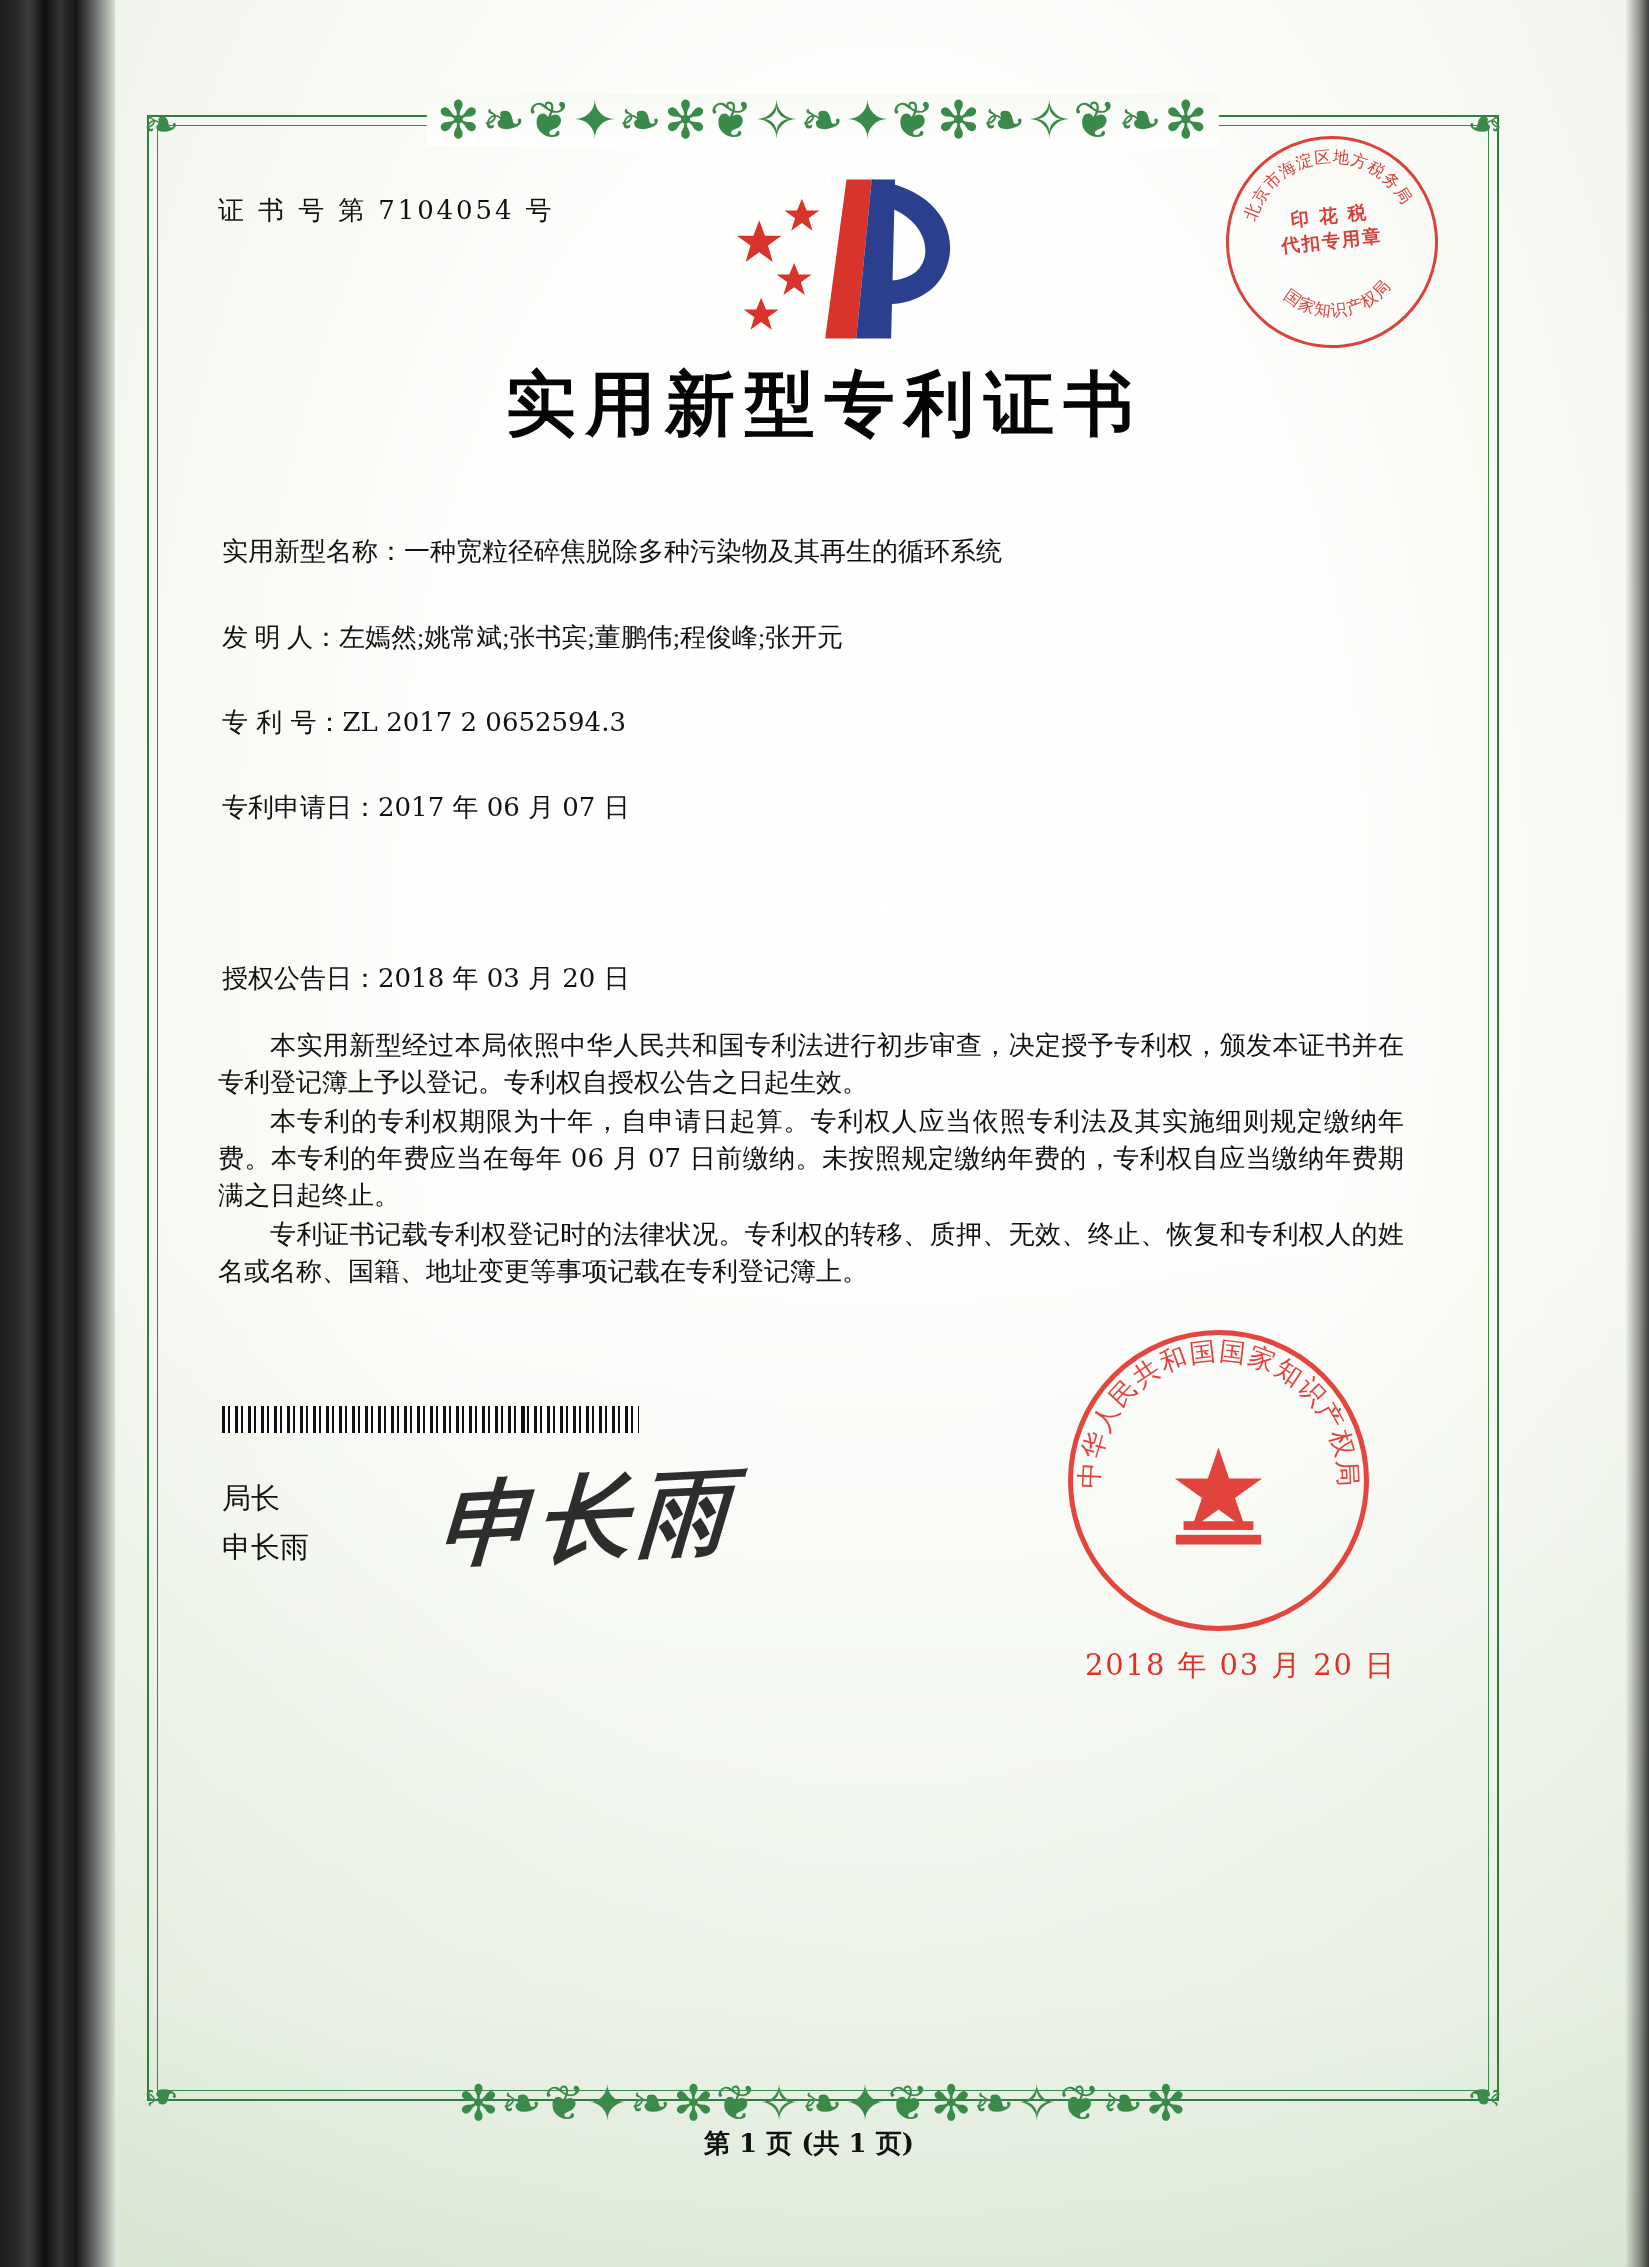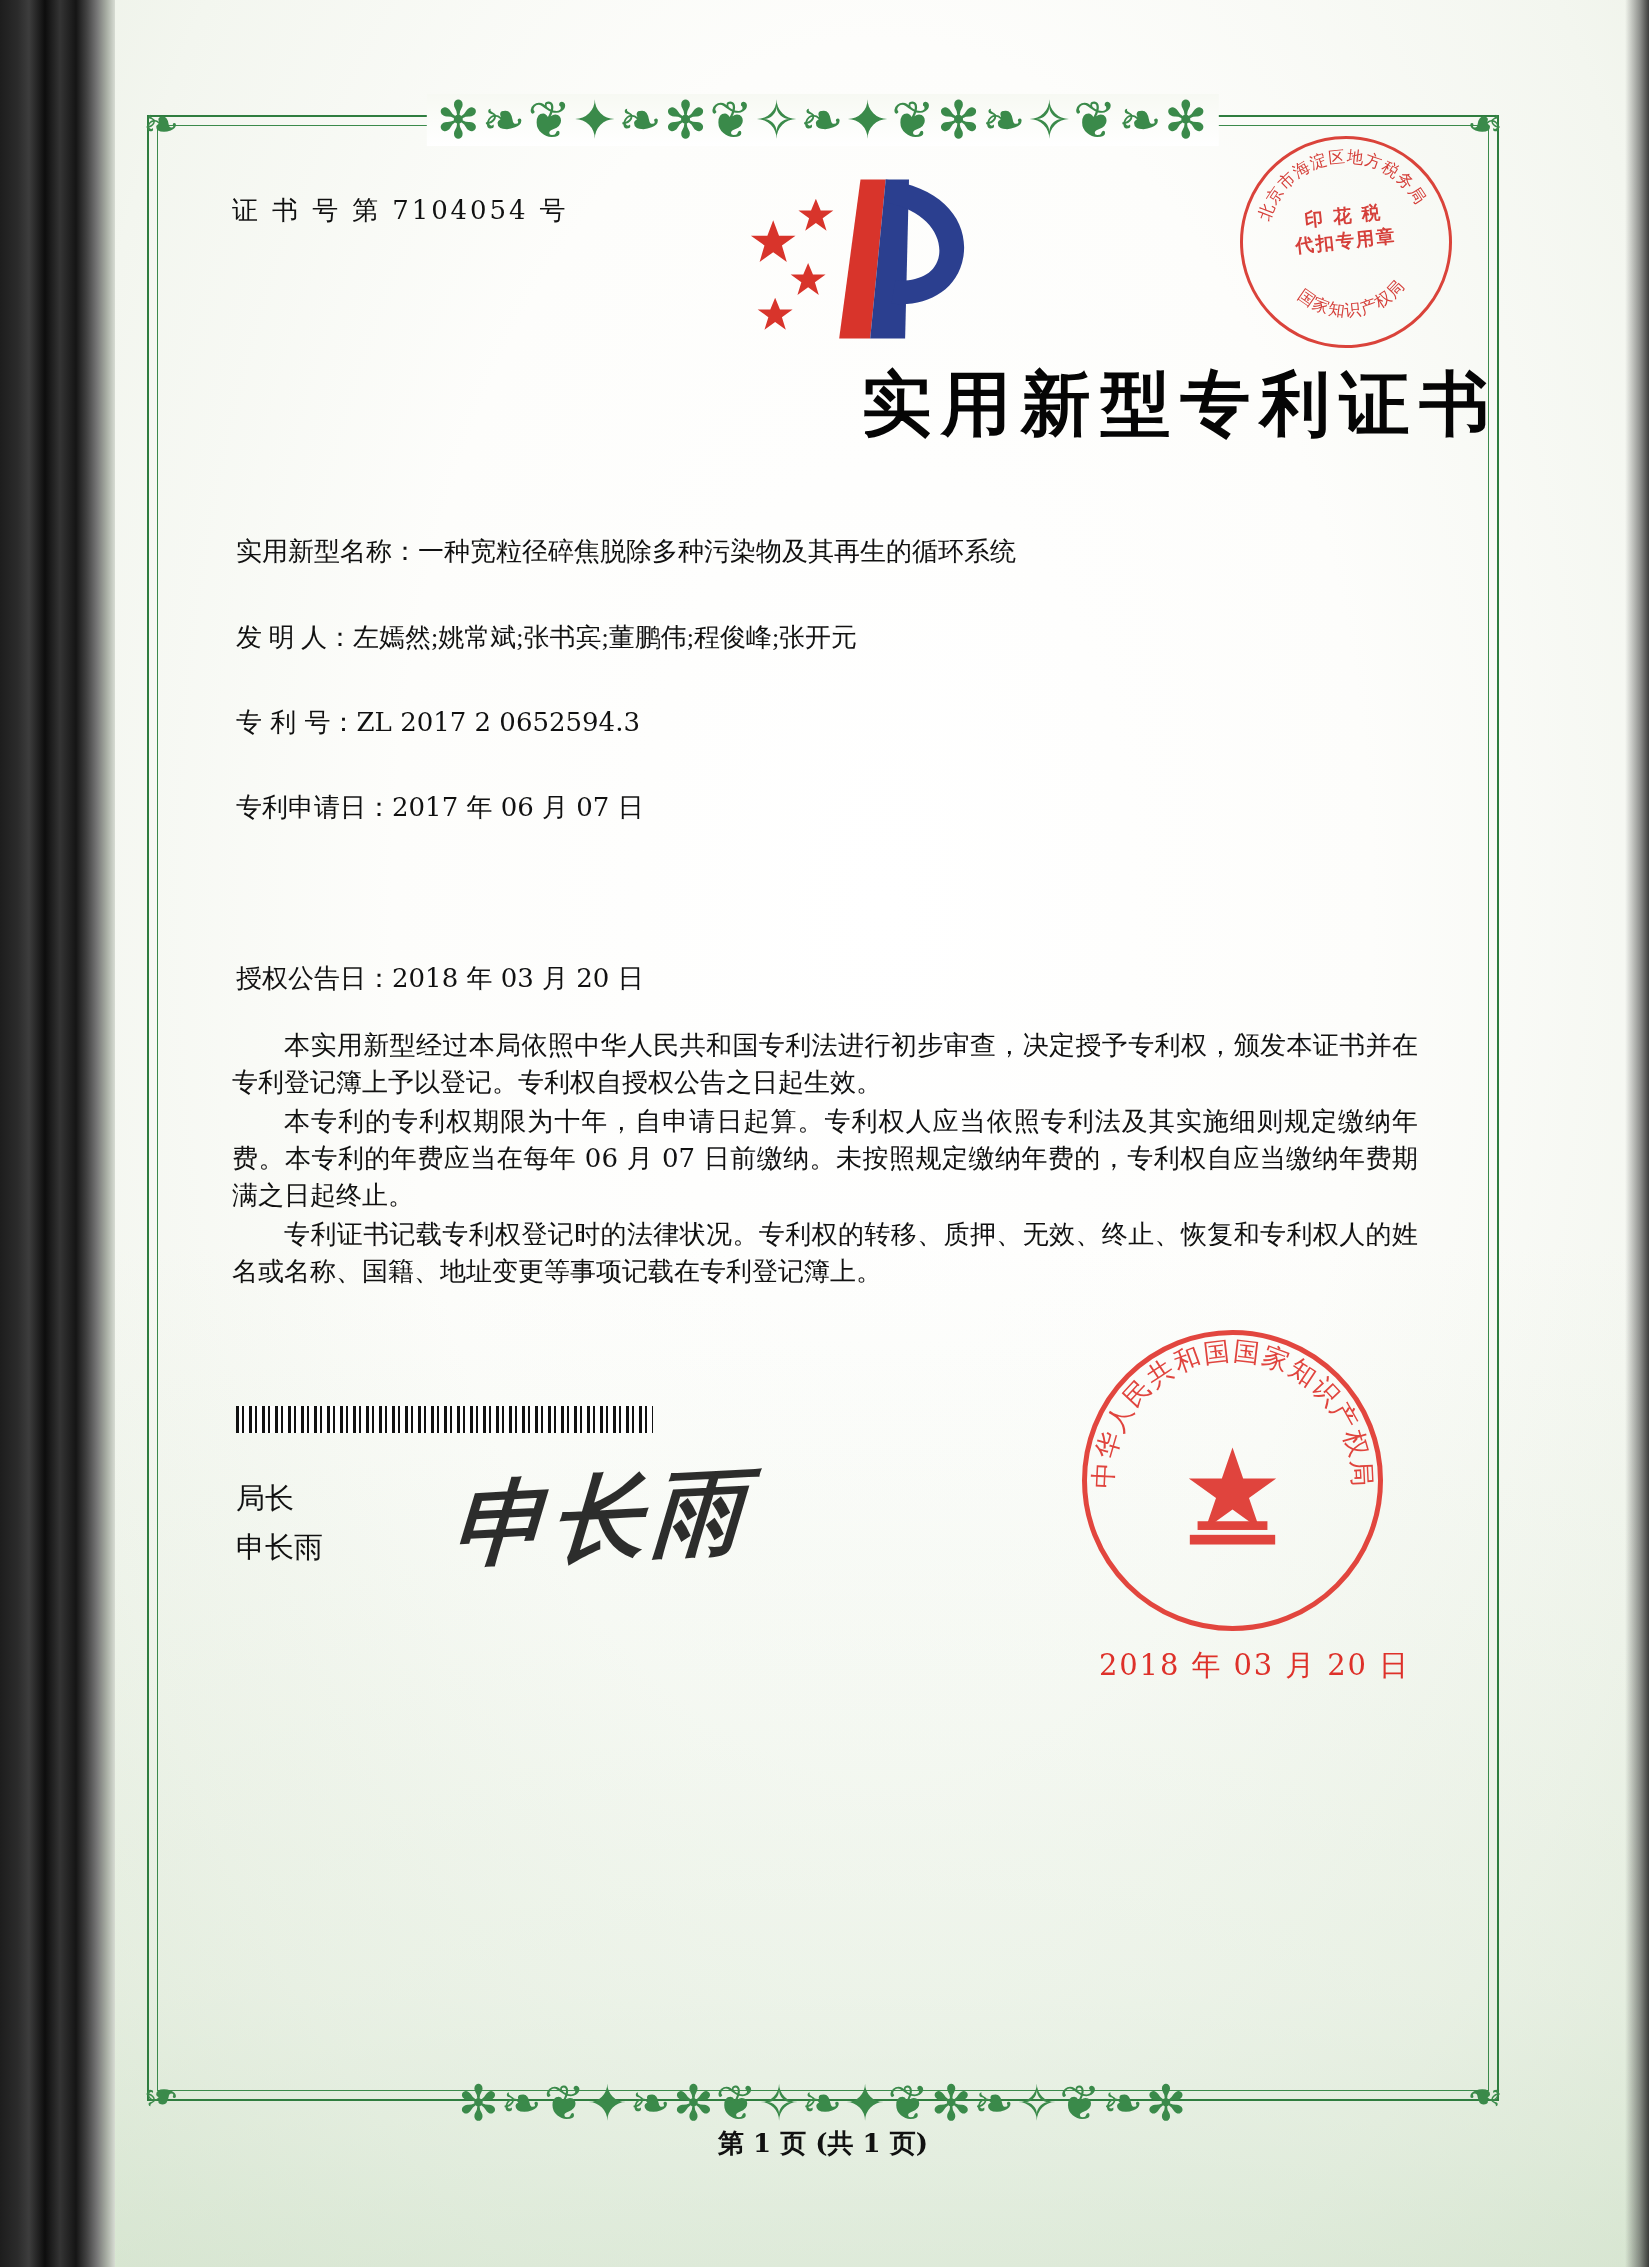--- a/index.html
+++ b/index.html
@@ -62,21 +62,21 @@
     font-size:49px;letter-spacing:1.9px;white-space:nowrap;
     padding:0 9.7px;
   }
   .corner{position:absolute;font-size:43px;color:#3a8a4a;}
   .c-tl{left:-5.8px;top:-13.6px;}
   .c-tr{right:-5.8px;top:-13.6px;transform:scaleX(-1);}
   .c-bl{left:-5.8px;bottom:-19.4px;transform:scaleY(-1);}
   .c-br{right:-5.8px;bottom:-19.4px;transform:scale(-1,-1);}
 
   
-  #content{position:absolute;left:147px;top:115px;width:1352px;height:1986px;}
+  #content{position:absolute;left:133px;top:115px;width:1352px;height:1986px;}
 
   #cert-no{
     position:absolute;left:85px;top:78px;
     font-size:26px;color:#111;letter-spacing:2.9px;
     font-family:"DejaVu Serif", serif;
   }
 
   
   #logo{position:absolute;left:568px;top:47px;width:291px;height:194px;}
 
@@ -91,21 +91,21 @@
   #stamp-tax .arc{
     position:absolute;left:0;top:0;width:100%;height:100%;
   }
   #stamp-tax .mid{
     position:absolute;left:0;right:0;top:64px;text-align:center;
     font-size:18.4px;line-height:25px;letter-spacing:1.9px;
     font-family:"DejaVu Serif", serif;font-weight:bold;
   }
 
   #title{
-    position:absolute;left:0;right:0;top:243px;text-align:right;
+    position:absolute;left:0;right:0;top:243px;text-align:center;
     font-size:70px;font-weight:bold;letter-spacing:9.7px;color:#050505;
     font-family:Liberation Serif, serif;
     margin-left:31px;
   }
 
   .field{
     position:absolute;left:89px;
     font-size:26px;color:#111;
     font-family:"DejaVu Serif", serif;
     white-space:nowrap;

